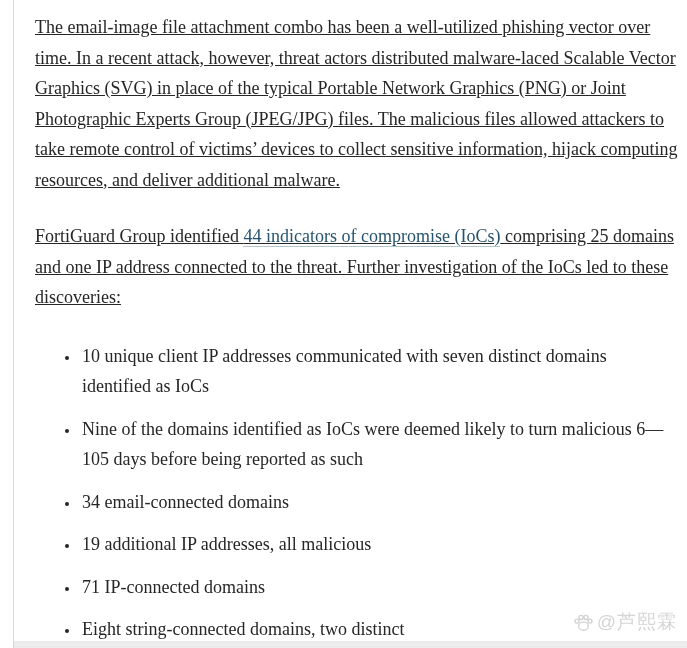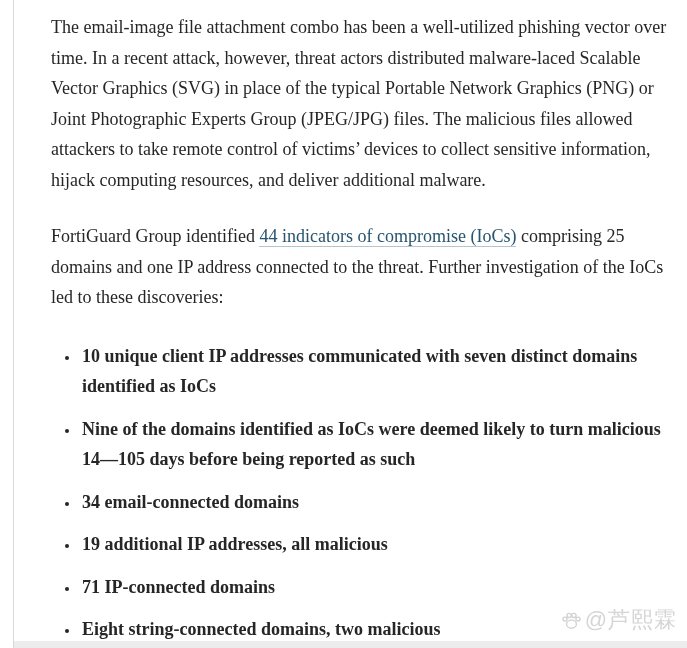--- a/index.html
+++ b/index.html
@@ -27,37 +27,37 @@
   }
   .content {
     position: absolute;
     left: 35px;
     top: 12px;
     width: 645px;
     font-size: 18px;
     line-height: 30.5px;
   }
   .content p {
-    margin: 0 0 26px 16px;
+    margin: 0 0 26px 0;
+    text-decoration: underline;
   }
   .link {
     color: #27546f;
     text-decoration: none;
     border-bottom: 1px solid #b6c4cc;
     cursor: pointer;
   }
   ul.discoveries {
     margin: 28px 0 0 0;
     padding-left: 45px;
     list-style: disc;
   }
   ul.discoveries li {
     margin-bottom: 12px;
     padding-left: 2px;
-    font-weight: bold;
   }
   ul.discoveries li::marker {
     color: #262626;
     font-size: 15px;
   }
   .bottom-strip {
     position: absolute;
     left: 14px;
     right: 0;
     bottom: 0;
@@ -65,21 +65,21 @@
     background: #ececec;
   }
   .watermark {
     position: absolute;
     right: 10px;
     bottom: 13px;
     display: flex;
     align-items: center;
     gap: 3px;
     color: #d5d5d5;
-    font-size: 22px;
+    font-size: 19px;
     font-family: "Liberation Sans", sans-serif;
     letter-spacing: 1px;
     user-select: none;
     white-space: nowrap;
   }
   .watermark svg {
     display: block;
     width: 21px;
     height: 21px;
   }
@@ -90,25 +90,25 @@
 <div class="page">
   <div class="left-rule"></div>
 
   <div class="content">
     <p>The email-image file attachment combo has been a well-utilized phishing vector over time. In a recent attack, however, threat actors distributed malware-laced Scalable Vector Graphics (SVG) in place of the typical Portable Network Graphics (PNG) or Joint Photographic Experts Group (JPEG/JPG) files. The malicious files allowed attackers to take remote control of victims’ devices to collect sensitive information, hijack computing resources, and deliver additional malware.</p>
 
     <p><span>FortiGuard Group identified </span><a class="link">44 indicators of compromise (IoCs)</a><span> comprising 25 domains and one IP address connected to the threat. Further investigation of the IoCs led to these discoveries:</span></p>
 
     <ul class="discoveries">
       <li>10 unique client IP addresses communicated with seven distinct domains identified as IoCs</li>
-      <li>Nine of the domains identified as IoCs were deemed likely to turn malicious 14—105 days before being reported as such</li>
+      <li>Nine of the domains identified as IoCs were deemed likely to turn malicious 6—105 days before being reported as such</li>
       <li>34 email-connected domains</li>
       <li>19 additional IP addresses, all malicious</li>
       <li>71 IP-connected domains</li>
-      <li>Eight string-connected domains, two malicious</li>
+      <li>Eight string-connected domains, two distinct</li>
     </ul>
   </div>
 
   <div class="watermark">
     <span>
       <svg viewBox="0 0 24 24" fill="none" stroke="#d2d2d2" stroke-width="1.6">
         <ellipse cx="12" cy="16.2" rx="5.6" ry="4.6"></ellipse>
         <circle cx="4.6" cy="10.4" r="2.3"></circle>
         <circle cx="9.2" cy="6.2" r="2.4"></circle>
         <circle cx="14.8" cy="6.2" r="2.4"></circle>

